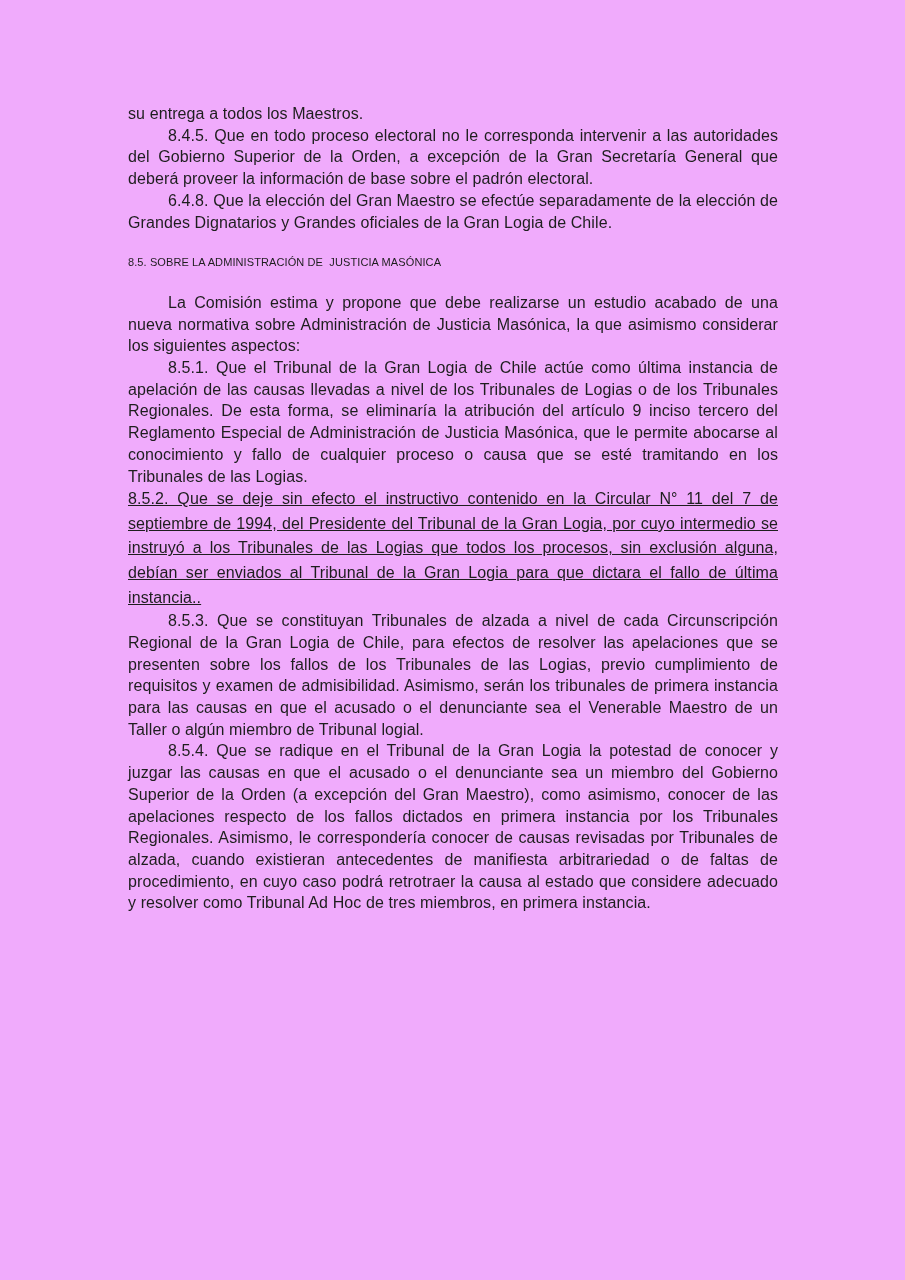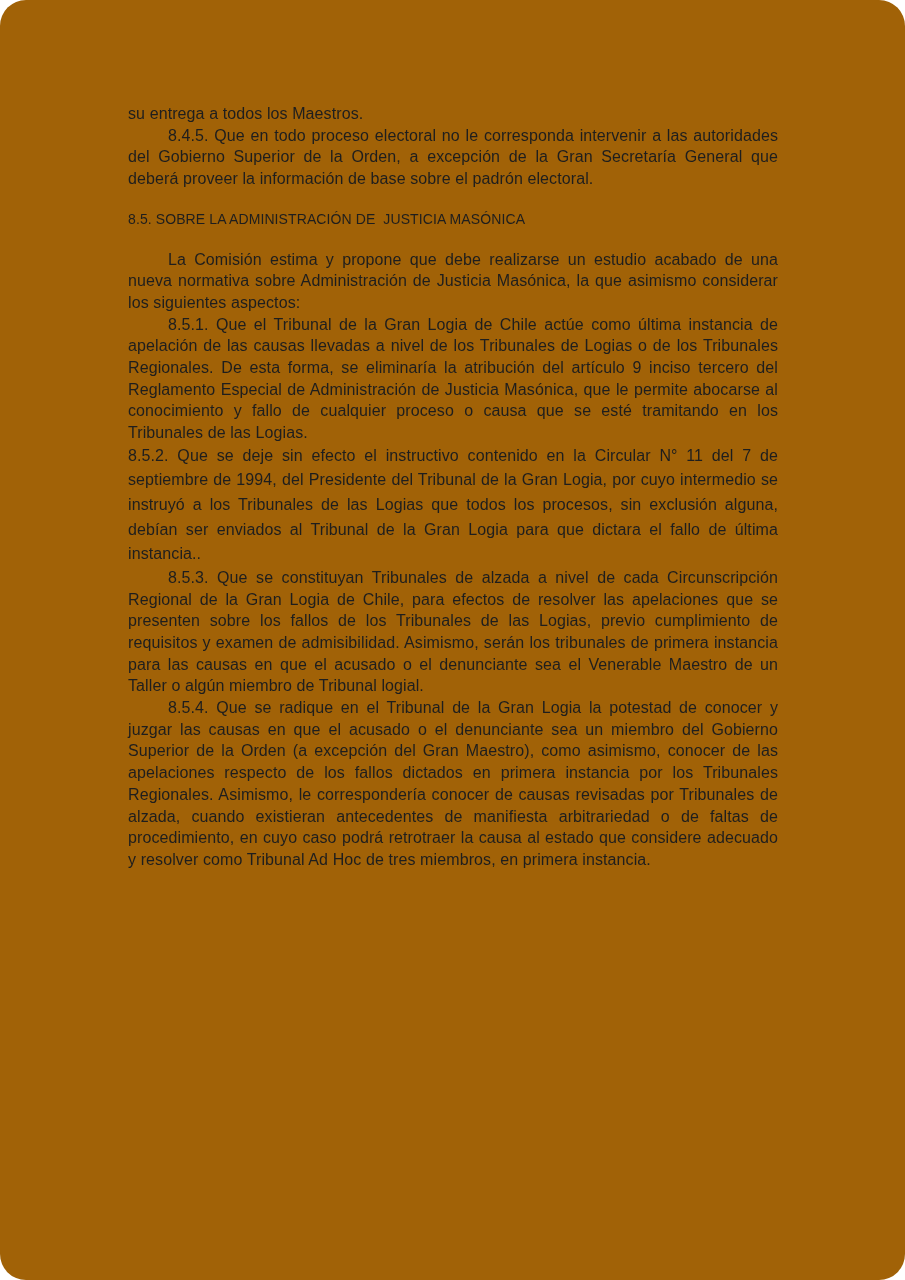--- a/index.html
+++ b/index.html
@@ -1,61 +1,61 @@
 <!DOCTYPE html>
 <html><head>
 <meta charset="utf-8">
 <style>
   html, body { margin: 0; padding: 0; background: #ffffff; }
   .page {
     position: relative;
     width: 905px;
     height: 1280px;
-    background: #a16207;
+    background: #f0abfc;
     overflow: hidden;
     font-family: "Liberation Sans", sans-serif;
     color: #1e1e1e;
-    border-radius: 26px;
   }
   .text-column {
     position: absolute;
     left: 128px;
     top: 103px;
     width: 650px;
     font-size: 16px;
     line-height: 21.7px;
     text-align: justify;
     letter-spacing: 0.1px;
   }
   .text-column p { margin: 0; padding: 0; }
   .para-indent { text-indent: 40px; }
   .para-plain { text-indent: 0; }
-  .para-loose { line-height: 24.6px; text-indent: 0; }
+  .para-loose { line-height: 24.6px; text-indent: 0; text-decoration: underline; }
   .gap-lg { margin-top: 27px !important; }
   .gap-md { margin-top: 17px !important; }
   .section-heading {
     margin: 19px 0 18px 0 !important;
     text-align: left;
     white-space: pre-wrap;
     font-weight: 400;
-    font-size: 14px;
+    font-size: 11px;
   }
 </style>
 </head>
 <body>
 
 <div class="page">
   <div class="text-column">
 
     <p class="para-plain">su entrega a todos los Maestros.</p>
 
     <p class="para-indent">8.4.5. Que en todo proceso electoral no le corresponda intervenir a las autoridades del Gobierno Superior de la Orden, a excepción de la Gran Secretaría General que deberá proveer la información de base sobre el padrón electoral.</p>
 
 
 
+    <p class="para-indent">6.4.8. Que la elección del Gran Maestro se efectúe separadamente de la elección de Grandes Dignatarios y Grandes oficiales de la Gran Logia de Chile.</p>
 
     <p class="section-heading">8.5. SOBRE LA ADMINISTRACIÓN DE  JUSTICIA MASÓNICA</p>
 
     <p class="para-indent">La Comisión estima y propone que debe realizarse un estudio acabado de una nueva normativa sobre Administración de Justicia Masónica, la que asimismo considerar los siguientes aspectos:</p>
 
     <p class="para-indent">8.5.1. Que el Tribunal de la Gran Logia de Chile actúe como última instancia de apelación de las causas llevadas a nivel de los Tribunales de Logias o de los Tribunales Regionales. De esta forma, se eliminaría la atribución del artículo 9 inciso tercero del Reglamento Especial de Administración de Justicia Masónica, que le permite abocarse al conocimiento y fallo de cualquier proceso o causa que se esté tramitando en los Tribunales de las Logias.</p>
 
     <p class="para-loose">8.5.2. Que se deje sin efecto el instructivo contenido en la Circular N° 11 del 7 de septiembre de 1994, del Presidente del Tribunal de la Gran Logia, por cuyo intermedio se instruyó a los Tribunales de las Logias que todos los procesos, sin exclusión alguna, debían ser enviados al Tribunal de la Gran Logia para que dictara el fallo de última instancia..</p>
 
     <p class="para-indent">8.5.3. Que se constituyan Tribunales de alzada a nivel de cada Circunscripción Regional de la Gran Logia de Chile, para efectos de resolver las apelaciones que se presenten sobre los fallos de los Tribunales de las Logias, previo cumplimiento de requisitos y examen de admisibilidad. Asimismo, serán los tribunales de primera instancia para las causas en que el acusado o el denunciante sea el Venerable Maestro de un Taller o algún miembro de Tribunal logial.</p>

